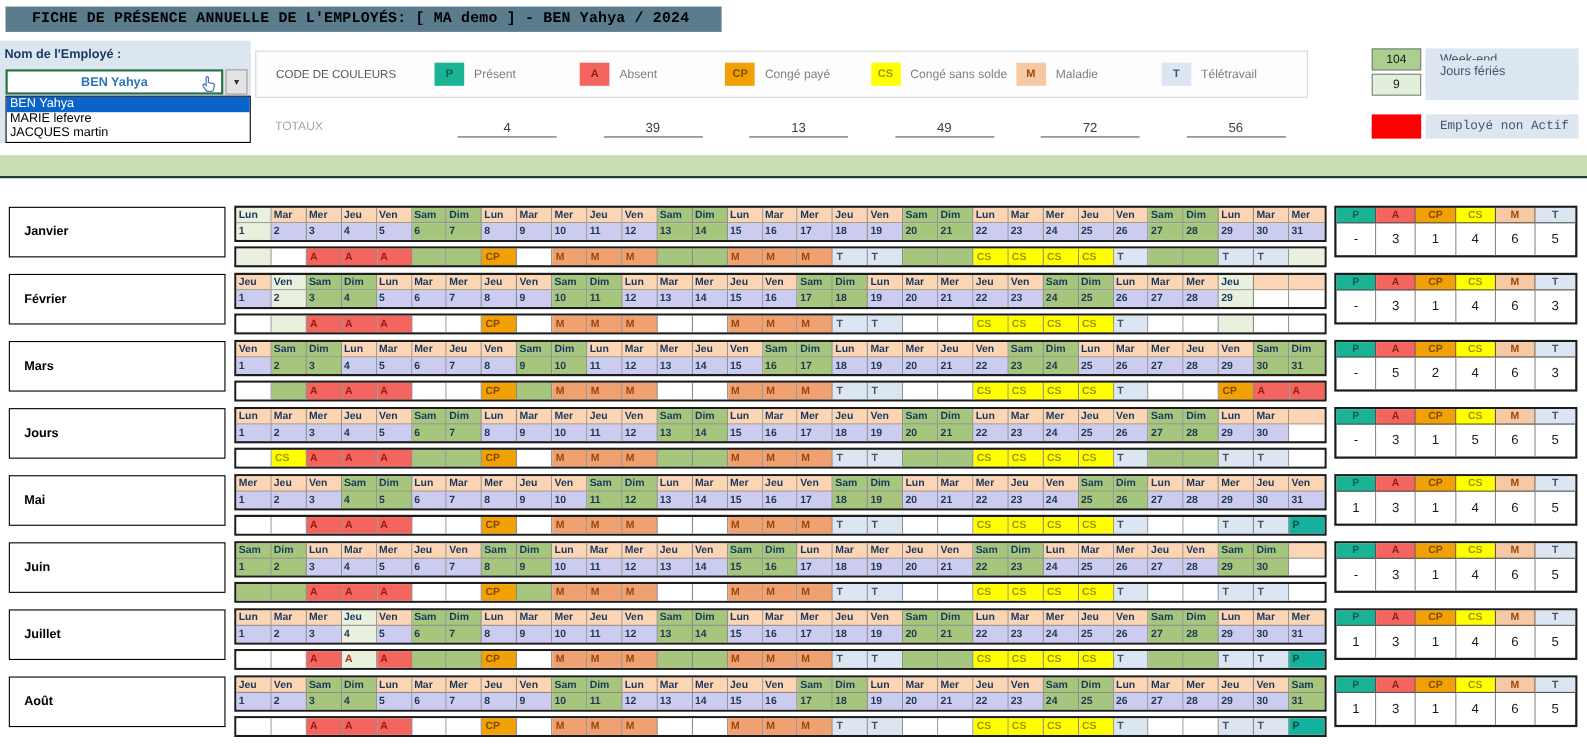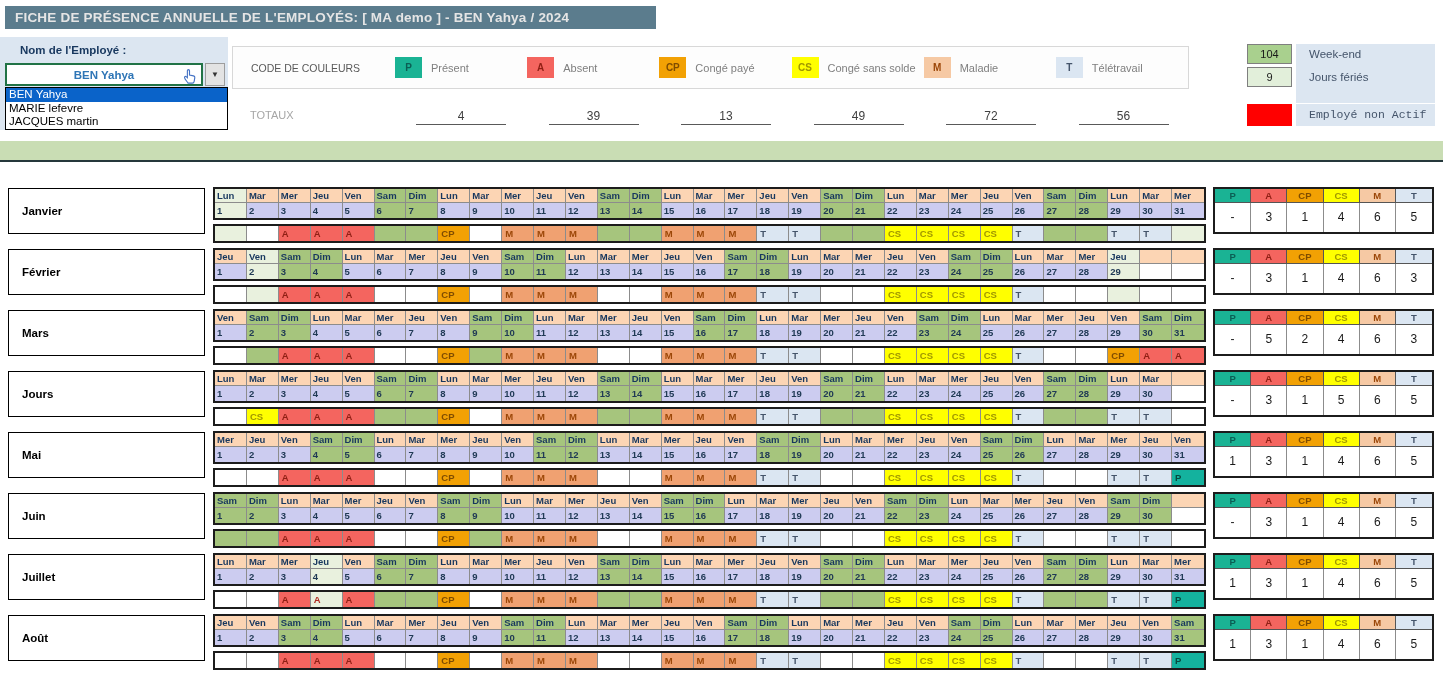--- a/index.html
+++ b/index.html
@@ -1,26 +1,26 @@
 <!DOCTYPE html>
 <html><head>
 <meta charset="utf-8">
 <style>
   * { box-sizing: border-box; margin: 0; padding: 0; }
   body { background:#fff; font-family:"Liberation Sans","DejaVu Sans",sans-serif; }
   #app { position:relative; width:1443px; height:676px; background:#fff; overflow:hidden; }
   .abs { position:absolute; }
 
   
-  .titlebar { left:5px; top:6px; width:651px; height:23px; background:#5b7c8d; color:#e5e5e5;
-    font-weight:bold; font-size:13.5px; line-height:23px; padding-left:10px; letter-spacing:.2px; }
+  .titlebar { left:5px; top:6px; width:651px; height:23px; background:#5b7c8d; color:#000000;
+    font-weight:bold; font-size:13.5px; line-height:23px; padding-left:24px; letter-spacing:.2px;font-family:Liberation Mono, monospace; }
 
   
   .topleft-bg { left:0; top:37px; width:228px; height:93px; background:#dce6f1; }
-  .emp-label { left:20px; top:44px; font-size:11.5px; font-weight:bold; color:#17375e;text-align:center; }
+  .emp-label { left:4px; top:44px; font-size:11.5px; font-weight:bold; color:#17375e;text-align:center; }
   .combo { left:5px; top:63px; width:198px; height:23px; border:2px solid #217346; background:#fff;
     display:flex; align-items:center; justify-content:center; color:#2e75b6; font-weight:bold; font-size:11.5px; cursor:pointer; }
   .combo .hand { position:absolute; right:3px; top:2px; }
   .combo-arrow { left:205px; top:63px; width:20px; height:23px; background:#e3e3e3; border:1px solid #9d9d9d;
     font-size:8px; line-height:21px; text-align:center; color:#333; cursor:pointer; }
   .emp-list { left:5px; top:87px; width:223px; background:#fff; border:1px solid #000; font-size:11.5px; color:#000; }
   .emp-item { height:13.5px; line-height:13px; padding-left:3px; white-space:nowrap; cursor:pointer; }
   .emp-item.selected { background:#0a63c9; color:#fff; }
 
   
@@ -156,21 +156,21 @@
         </div>
         <div class="tot-col">
           <div class="tot-val">56</div>
         </div>
       </div>
   </div>
 
   <div class="abs cnt-val" style="left:1247px; top:44px; background:#a9d08e;">104</div>
   <div class="abs cnt-lbl" style="left:1296px; top:44px;">Week-end</div>
   <div class="abs cnt-val" style="left:1247px; top:67px; background:#e2efda;">9</div>
-  <div class="abs cnt-lbl" style="left:1296px; top:67px;">Jours fériés</div>
+  <div class="abs cnt-lbl" style="left:1296px; top:55px;">Jours fériés</div>
   <div class="abs red-box" style="left:1247px; top:104px;"></div>
   <div class="abs cnt-lbl" style="left:1296px; top:104px; height:22px; line-height:22px;font-family:Liberation Mono, monospace;">Employé non Actif</div>
 
   <div class="abs band"></div>
 
   <div id="months">
       <div class="month-row">
         <div class="m-label">Janvier</div>
         <div class="cal-grid">
           <div class="cell name fe">Lun</div>

